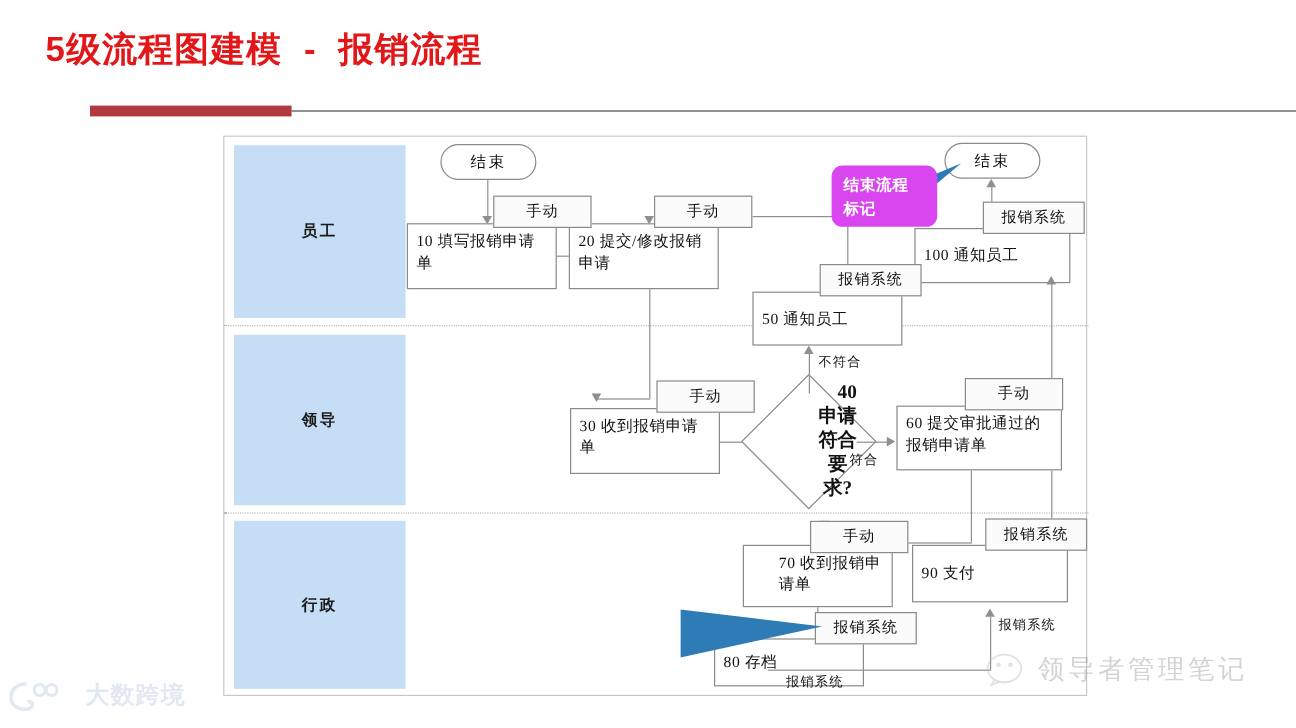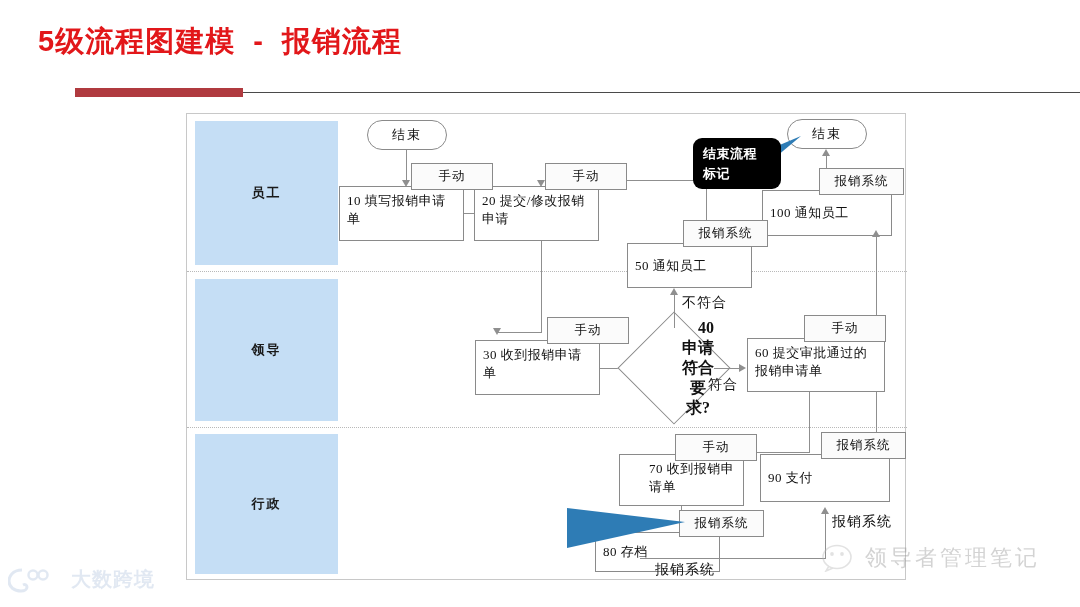--- a/index.html
+++ b/index.html
@@ -68,25 +68,25 @@
   }
 
   
   .ln{position:absolute;background:#8f8f8f;}
   .ln.h{height:1px;}
   .ln.v{width:1px;}
   .arw{position:absolute;width:0;height:0;}
   .arw.up{border-left:4px solid transparent;border-right:4px solid transparent;border-bottom:7px solid #8f8f8f;}
   .arw.down{border-left:4px solid transparent;border-right:4px solid transparent;border-top:7px solid #8f8f8f;}
   .arw.right{border-top:4px solid transparent;border-bottom:4px solid transparent;border-left:7px solid #8f8f8f;}
-  .edge-label{position:absolute;font-size:14px;color:#111;letter-spacing:1px;white-space:nowrap;}
+  .edge-label{position:absolute;font-size:11px;color:#111;letter-spacing:1px;white-space:nowrap;}
 
   
   .callout{
-    position:absolute;box-sizing:border-box;background:#000000;border-radius:9px;
+    position:absolute;box-sizing:border-box;background:#d946ef;border-radius:9px;
     color:#ffffff;font-size:13px;font-weight:bold;line-height:1.5;
     padding:6px 10px;letter-spacing:.5px;z-index:6;
   }
   .callout.big{font-size:14px;padding:10px 14px;line-height:1.6;border-radius:12px;}
   .tail{position:absolute;z-index:5;}
 
   
   .wm-left{
     position:absolute;left:8px;top:566px;display:flex;align-items:center;gap:21px;
     opacity:.30;

